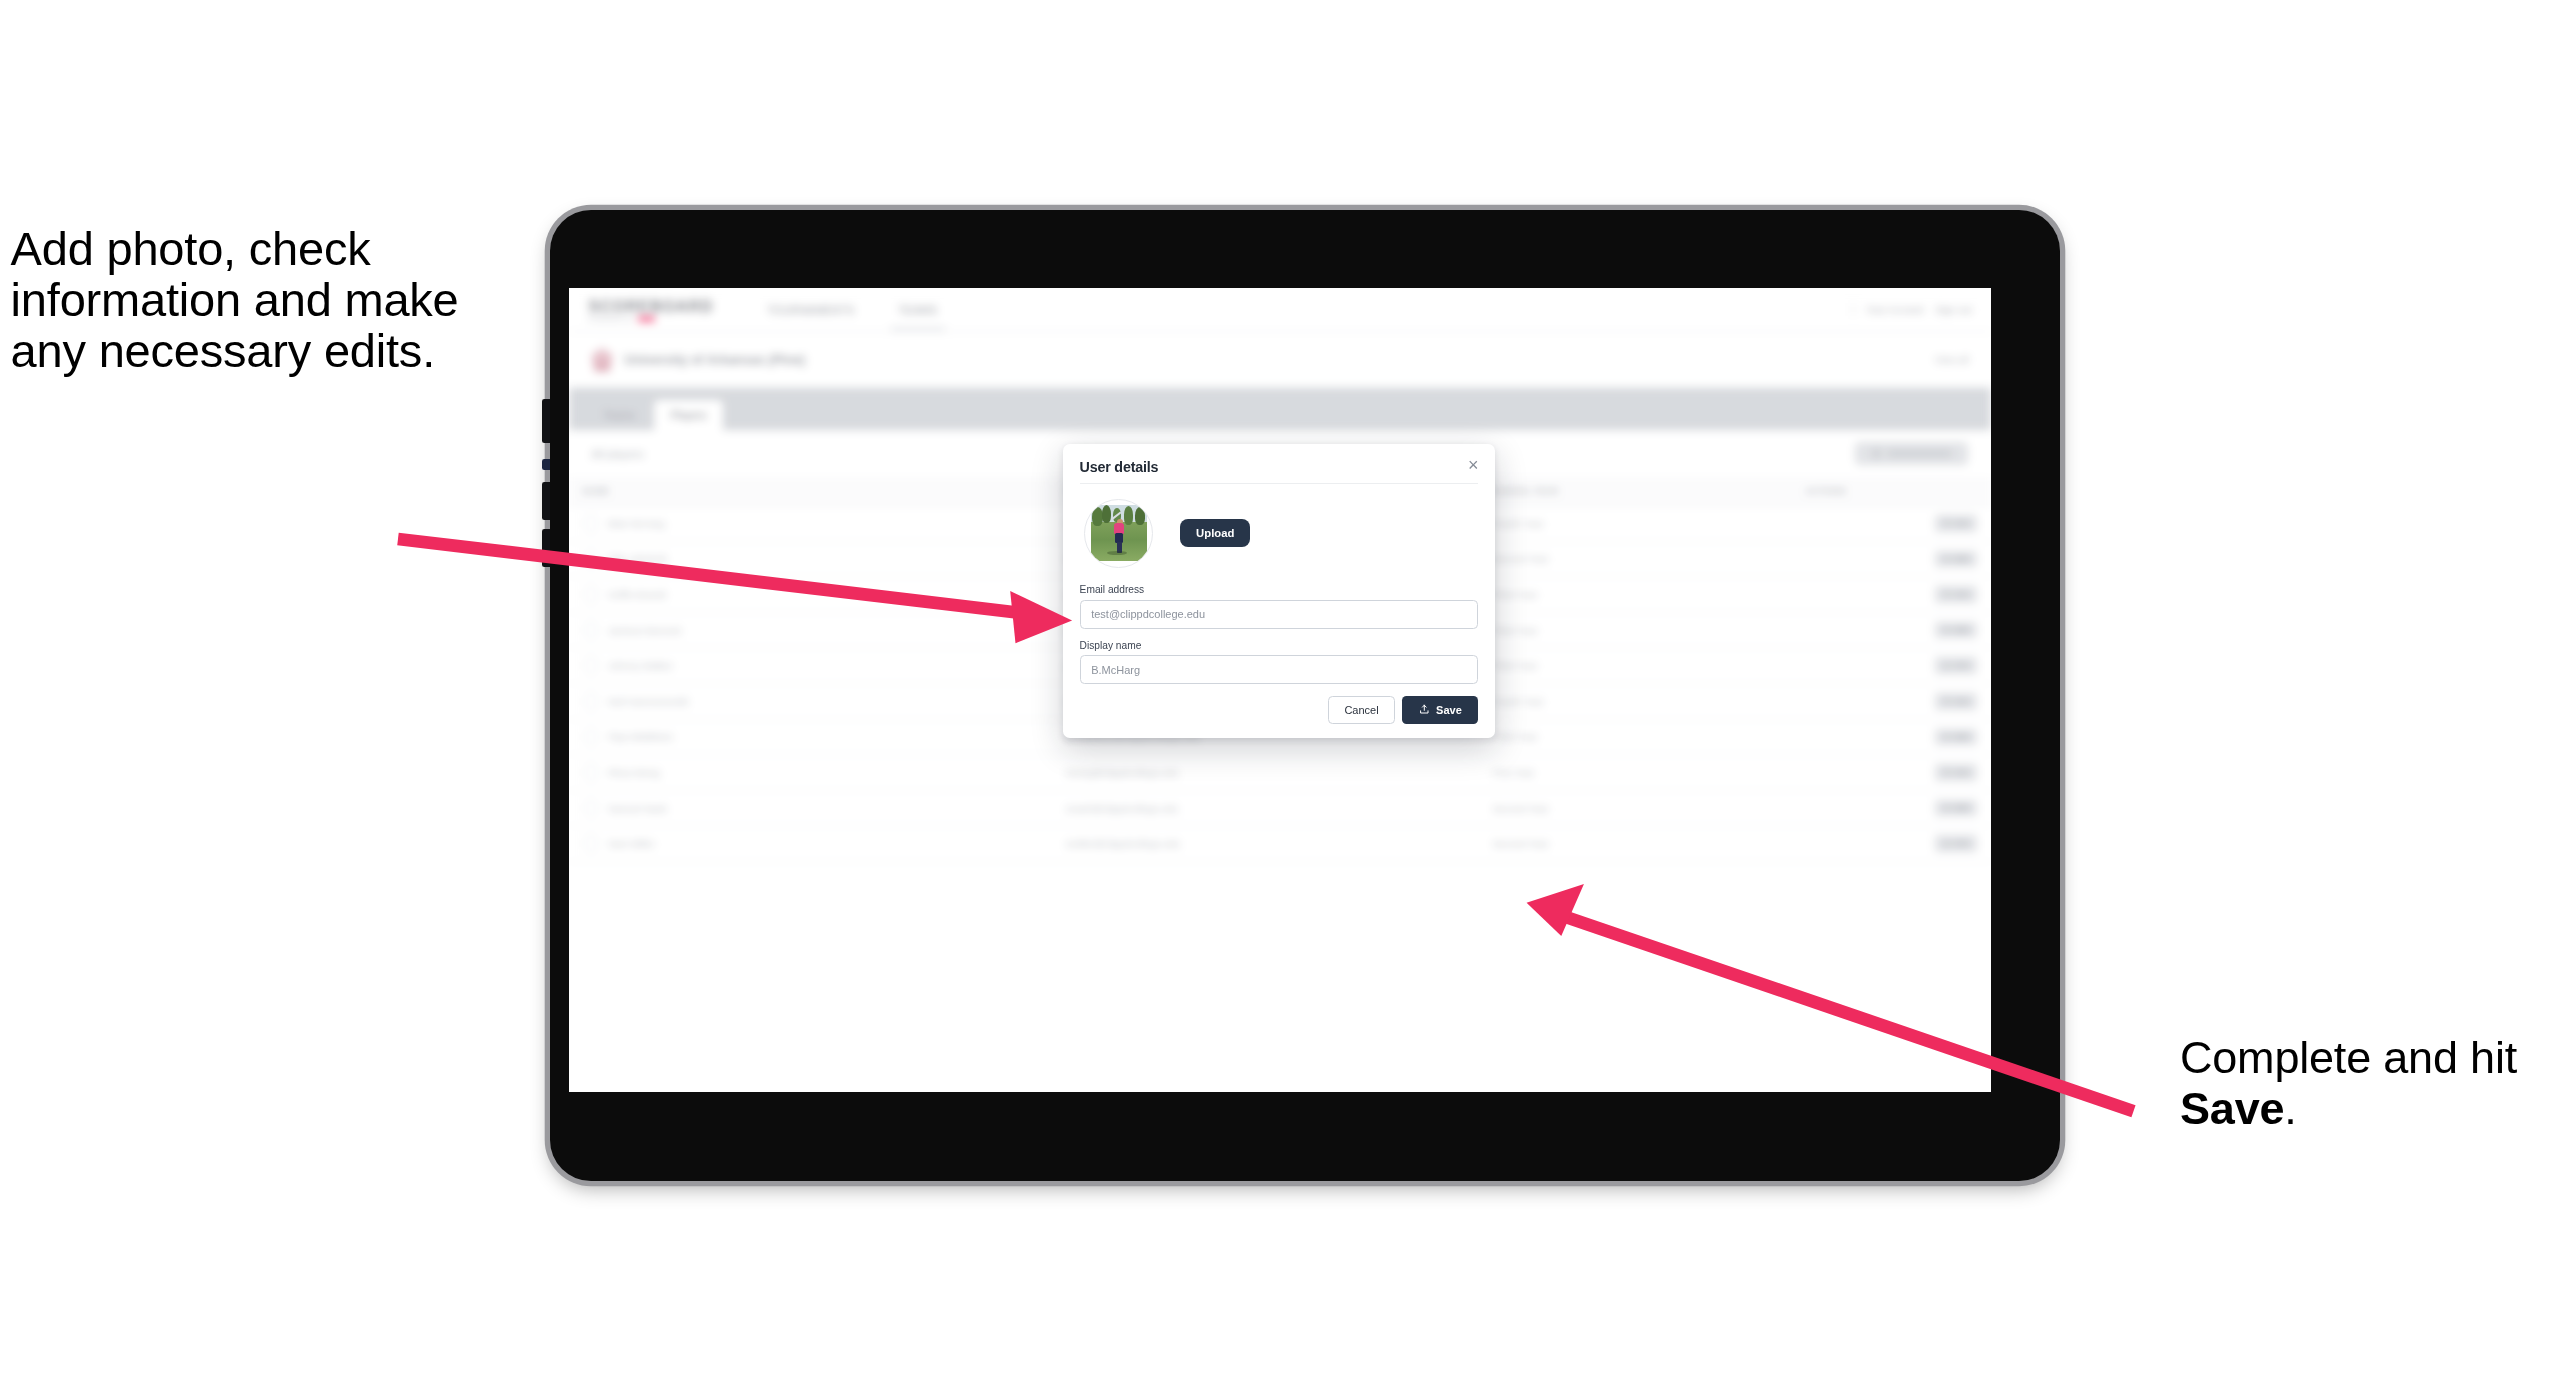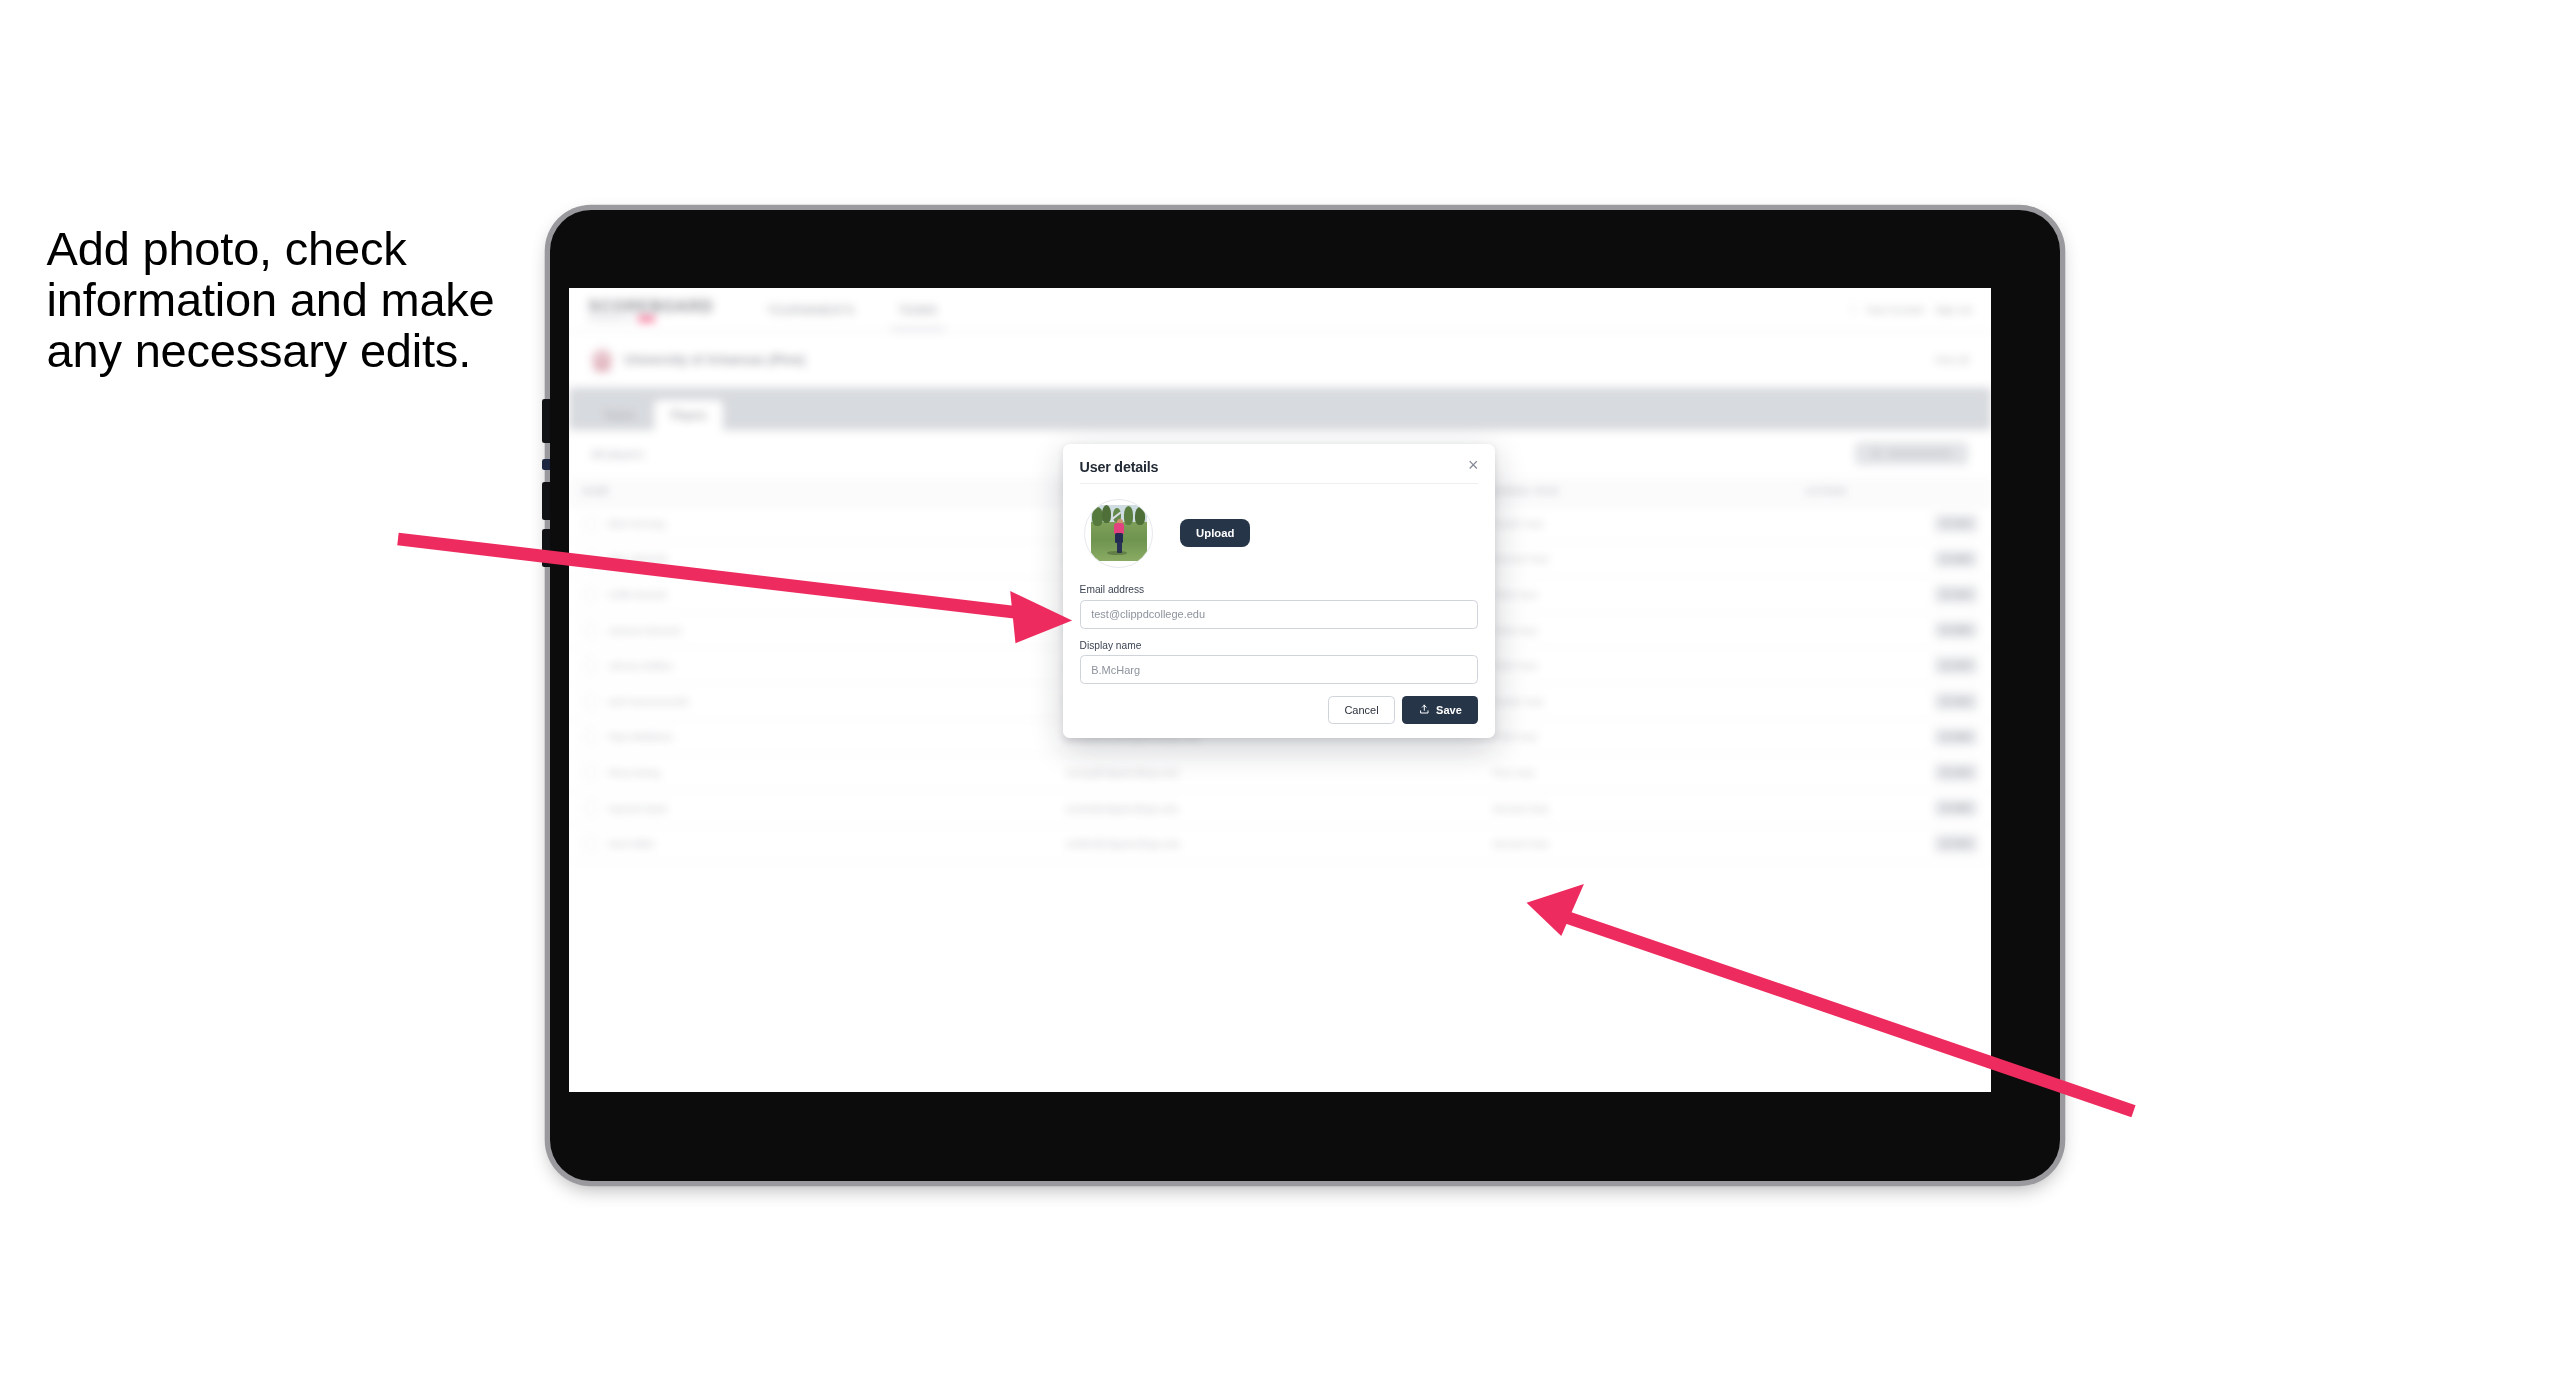--- a/index.html
+++ b/index.html
@@ -17,21 +17,20 @@
     color: #000;
     font-family: "Liberation Sans", sans-serif;
     font-weight: 400;
     letter-spacing: -0.2px;
   }
   #annot-left {
     left: 10.6px; top: 223px;
     width: 498px;
     font-size: 47px;
     line-height: 1.09;
-    margin-left: 36px;
   }
   #annot-right {
     left: 2180px; top: 1033px;
     width: 393px;
     font-size: 45px;
     line-height: 1.13;
   }
   #annot-right b { font-weight: 700; }
 
   
@@ -206,20 +205,21 @@
     display:flex; align-items:center; gap: 6.8px; font-family:"Liberation Sans",sans-serif;
   }
 </style>
 </head>
 <body>
 
 <div id="stage">
 
   <div class="annot" id="annot-left">Add photo, check information and make any necessary edits.</div>
 
+  <div class="annot" id="annot-right"><span>Complete and hit </span><b>Save</b><span>.</span></div>
 
   <div id="device">
     <div class="vol-btn" style="top:189px;height:44px;"></div>
     <div class="vol-btn" style="top:249px;height:10.6px;background:#1b2540;"></div>
     <div class="vol-btn" style="top:272px;height:38px;"></div>
     <div class="vol-btn" style="top:319px;height:38px;"></div>
   </div>
 
   <div id="screen">
 

